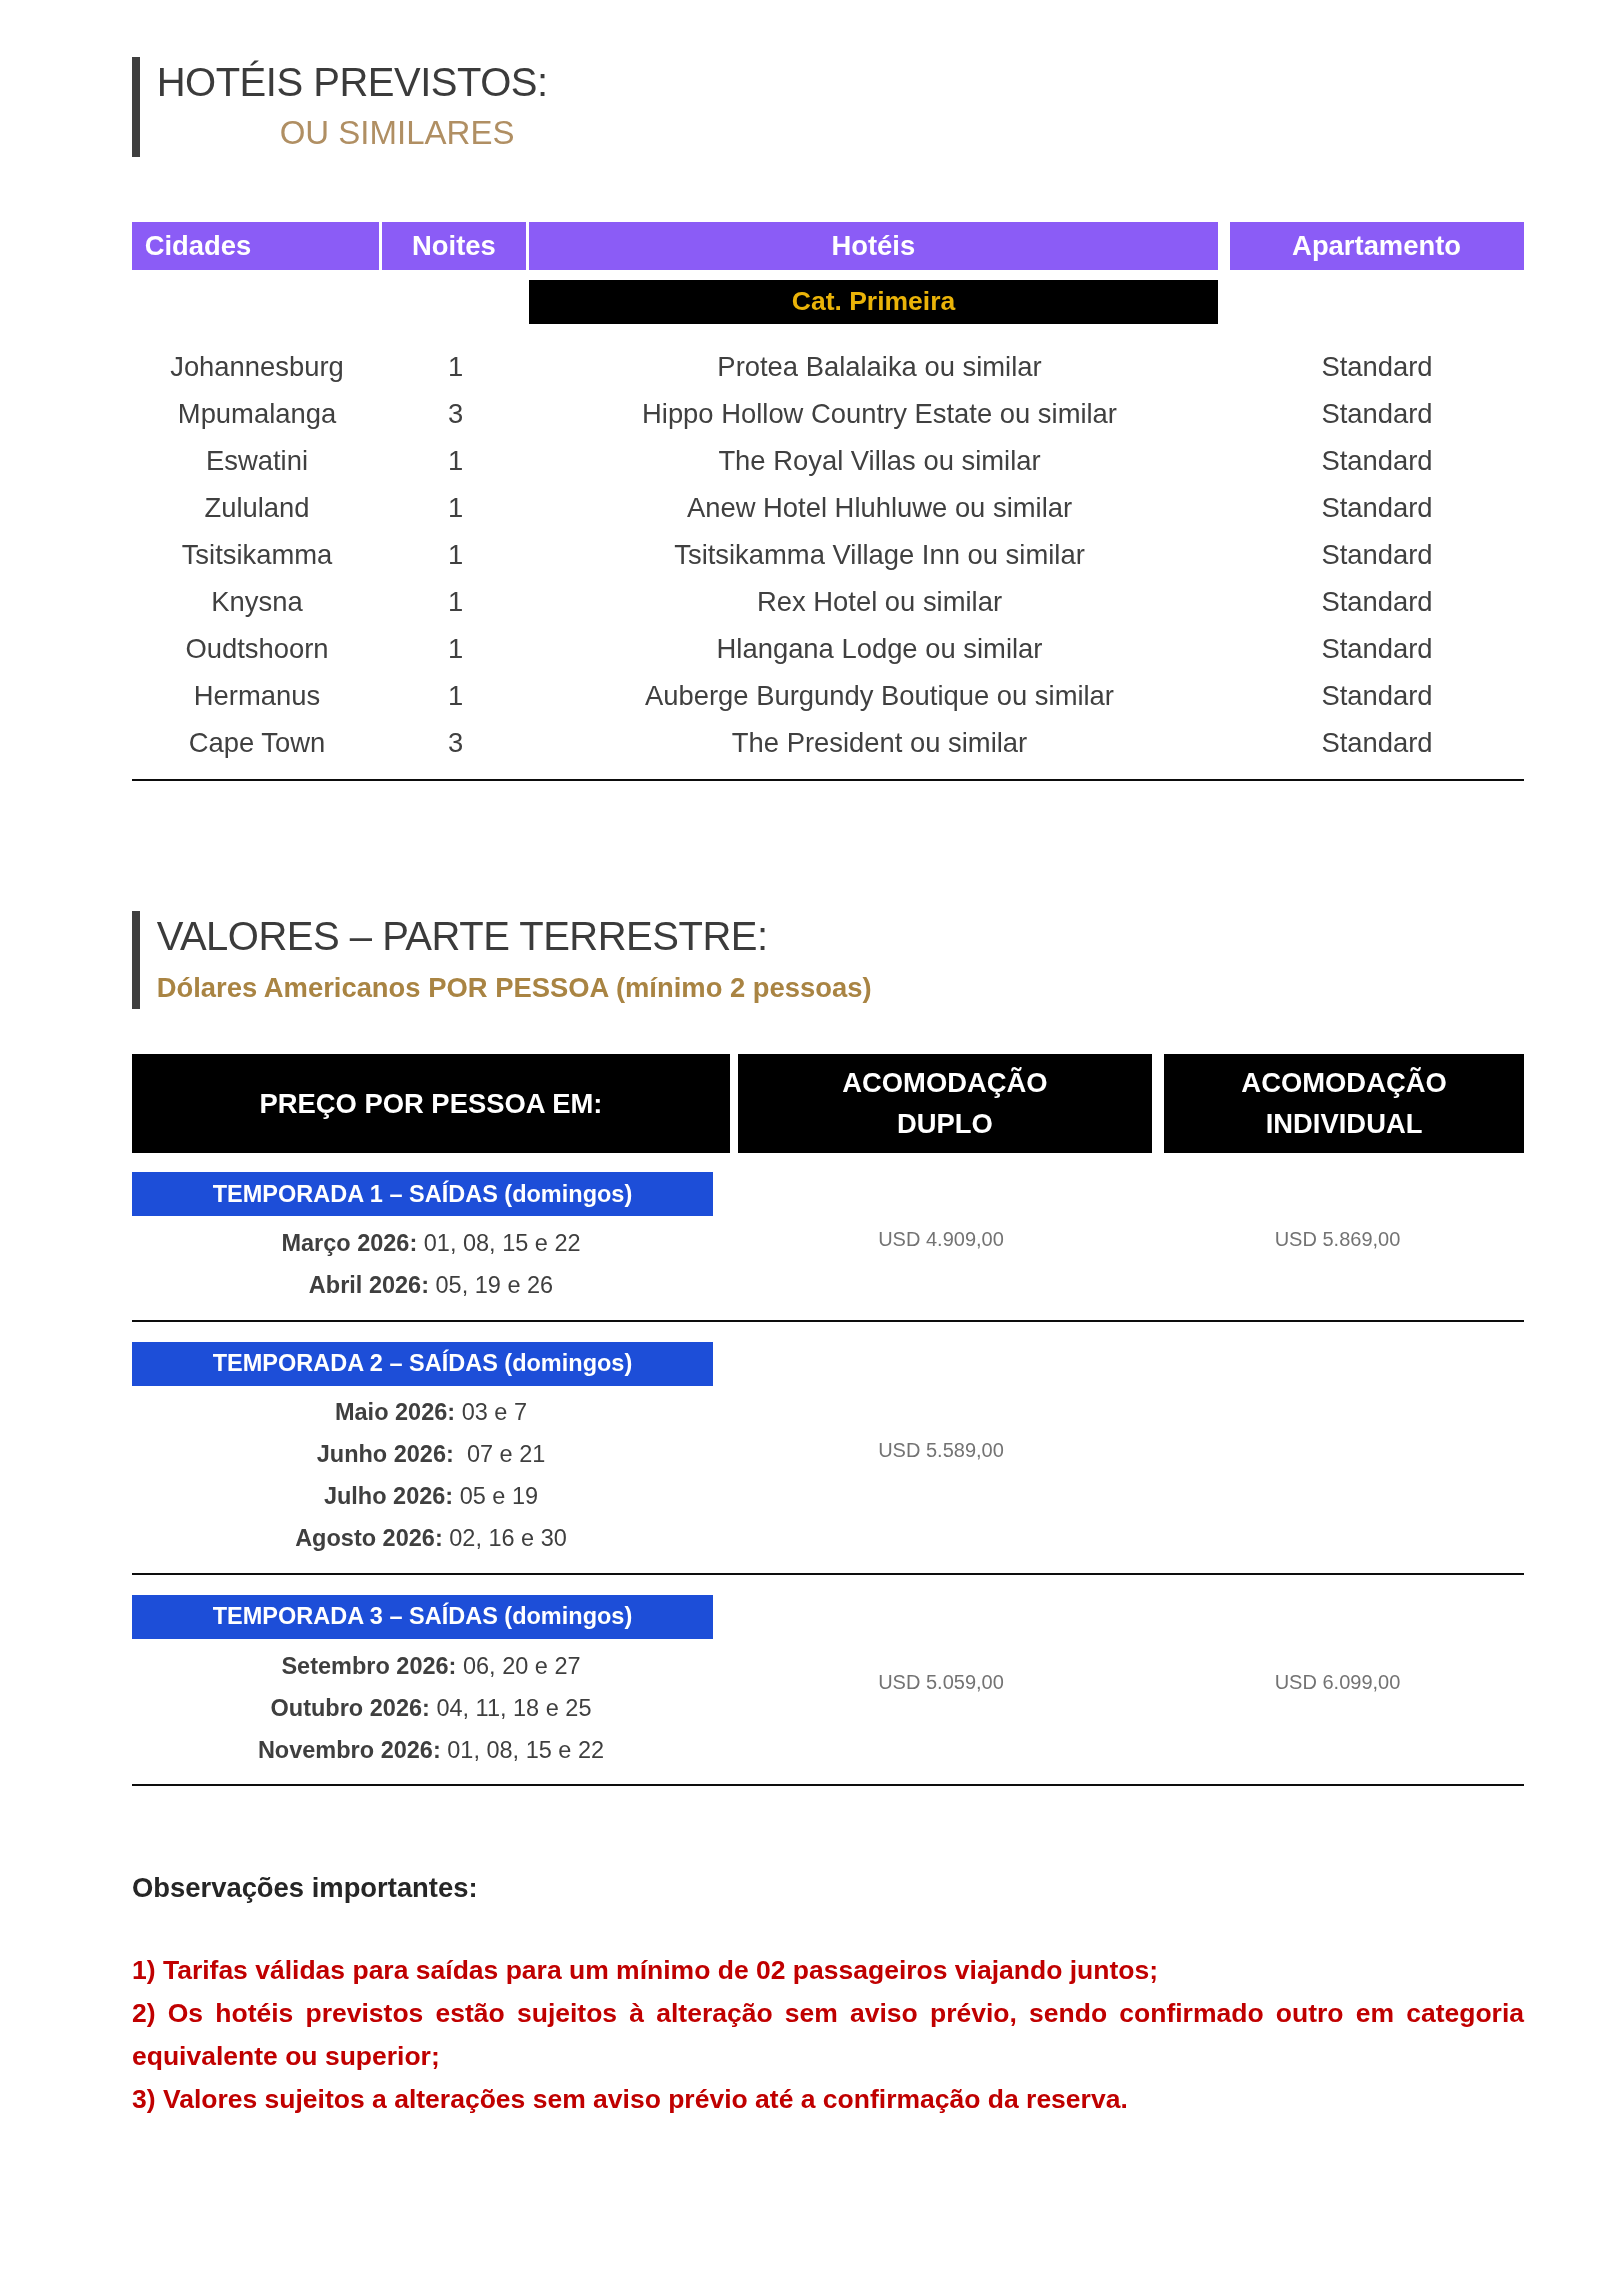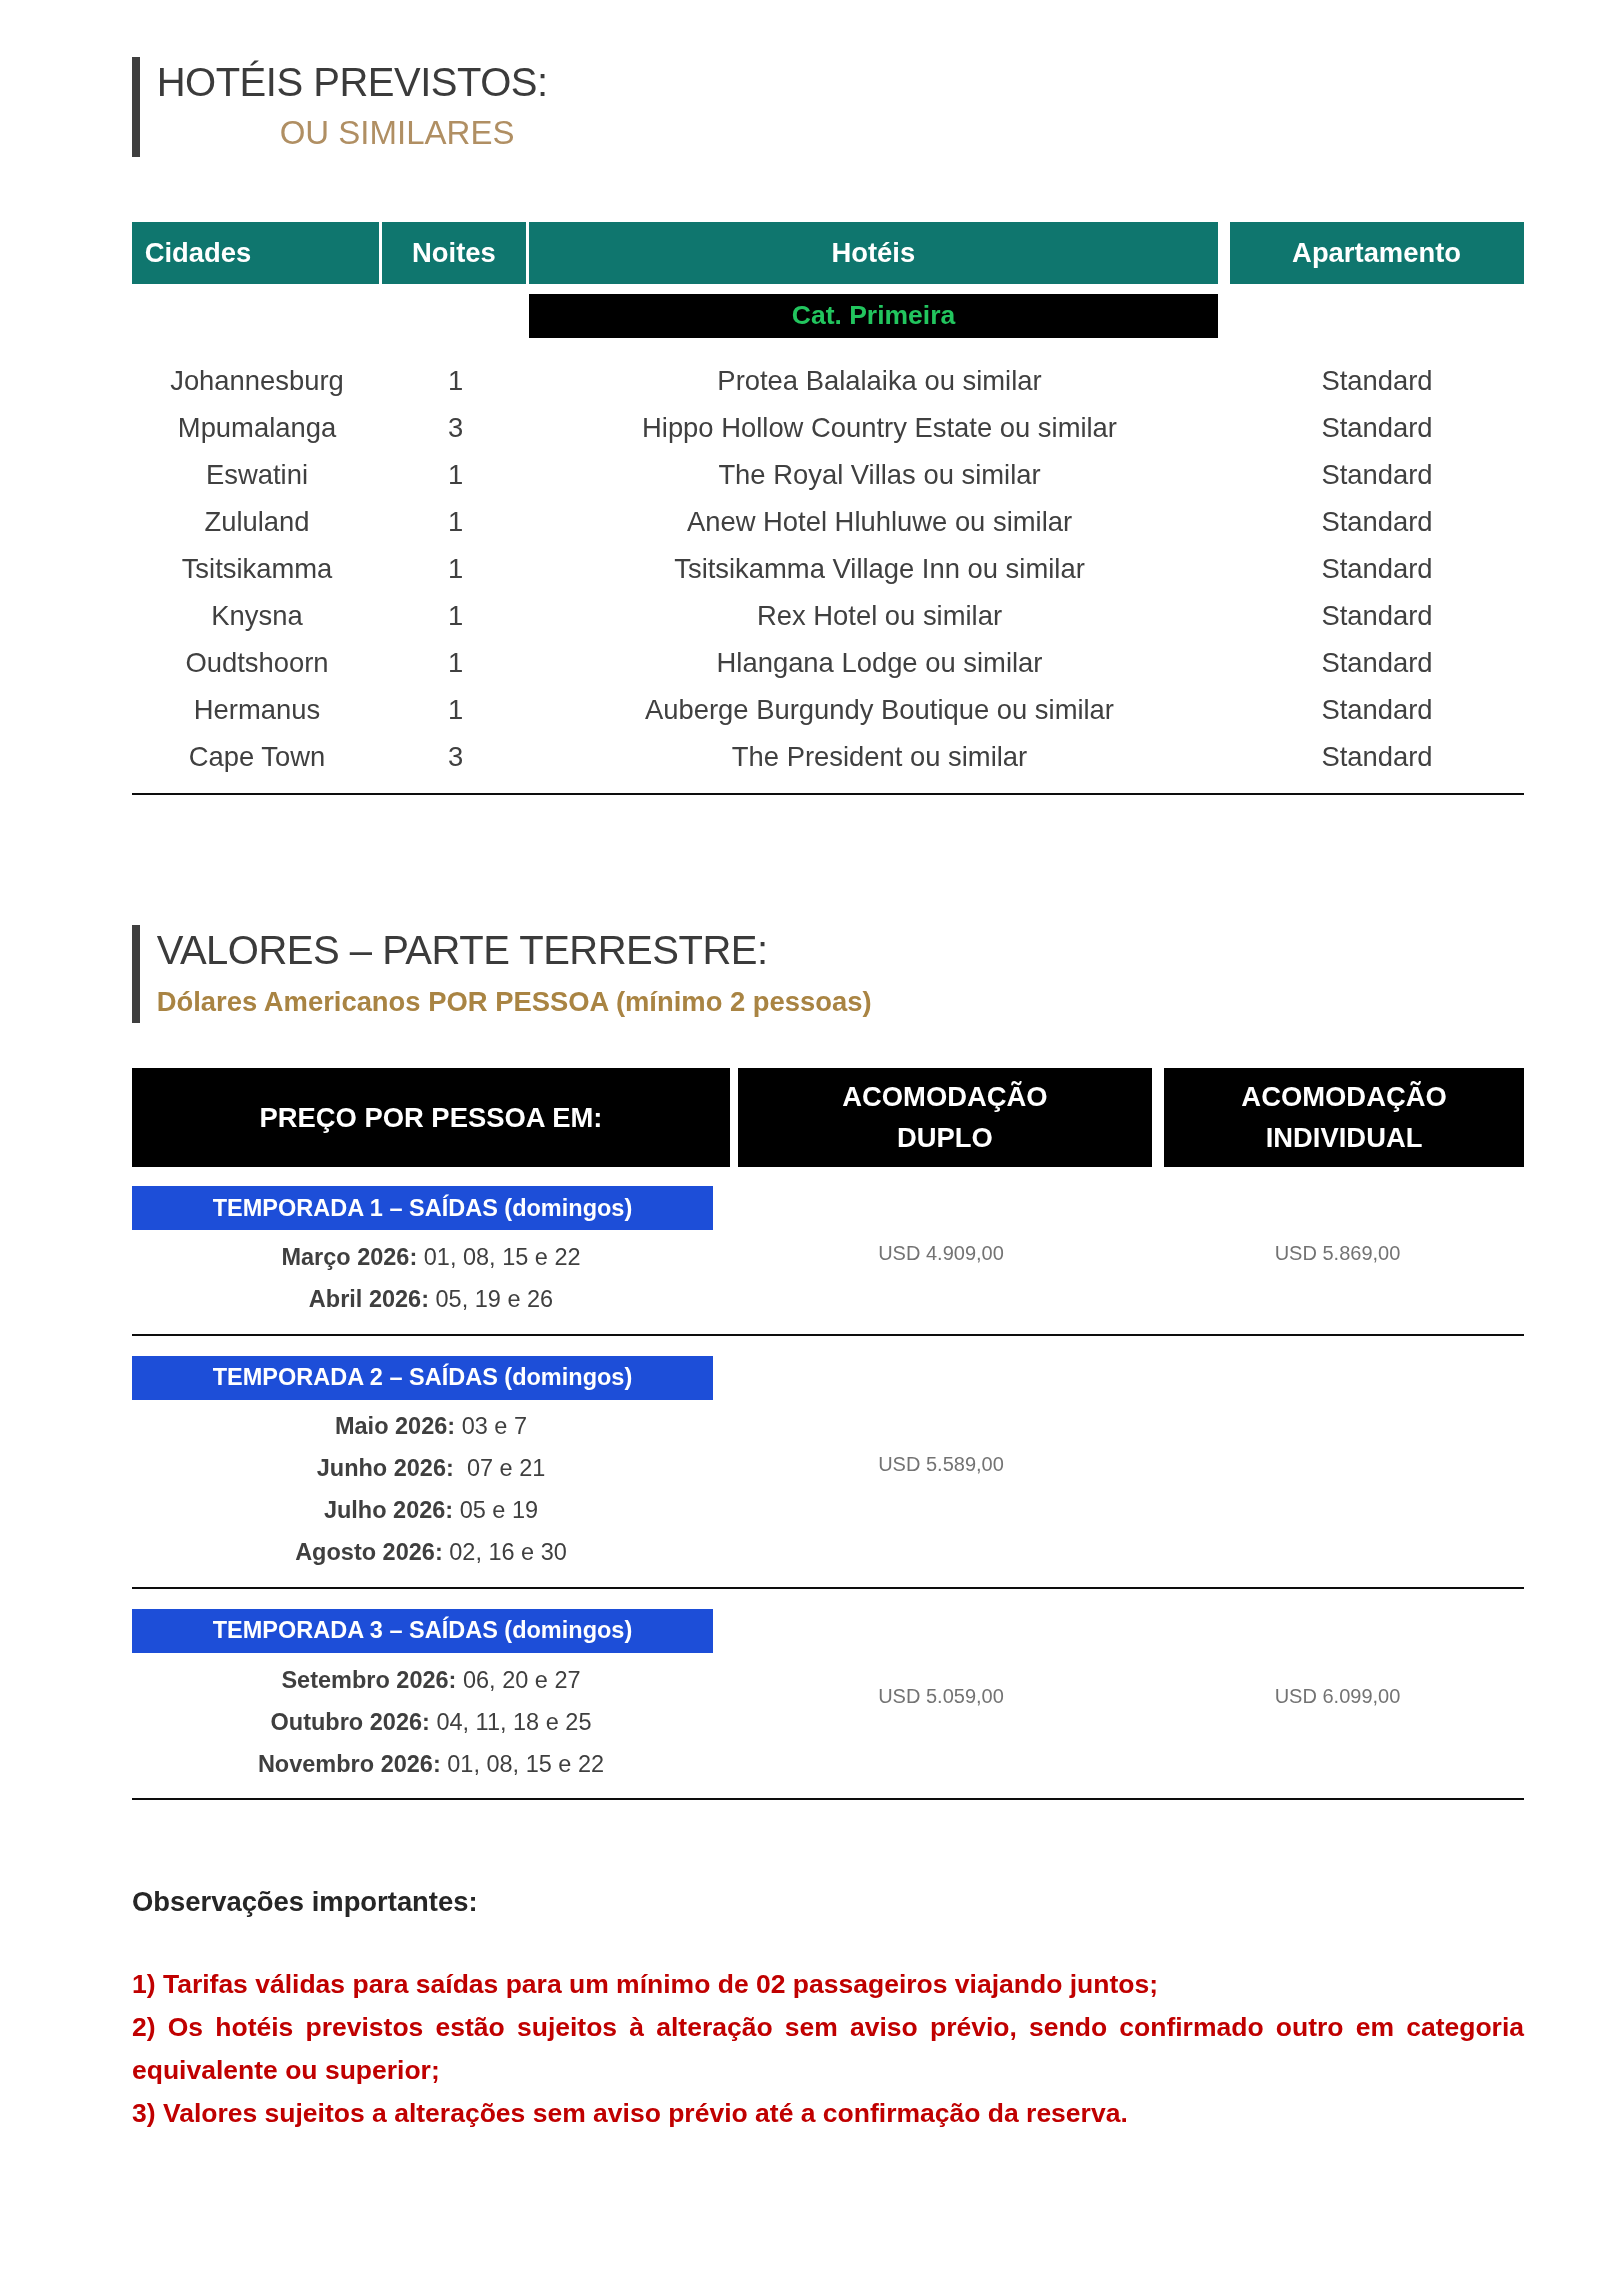--- a/index.html
+++ b/index.html
@@ -42,32 +42,32 @@
     margin-top:13.7px;
     line-height:1.1;
   }
   .head1 { margin-top:57px; }
   .head2 { margin-top:130px; }
 
   
   .t1 { margin-top:65px; }
   .t1-head { display:flex; }
   .t1-head .hcell {
-    background:#0f766e; color:#fff;
+    background:#8b5cf6; color:#fff;
     font-weight:700; font-size:27.4px;
-    height:62px; display:flex; align-items:center; justify-content:center;
+    height:48px; display:flex; align-items:center; justify-content:center;
   }
   .t1-head .c1 { width:247px; margin-right:2.9px; justify-content:flex-start; padding-left:12.7px; }
   .t1-head .c2 { width:144px; margin-right:2.9px; }
   .t1-head .c3 { width:689px; }
   .t1-head .c4 { width:294px; margin-left:11.8px; }
 
   .t1-cat {
     margin-top:9.8px; margin-left:397px; width:689px; height:44px;
-    background:#000; color:#22c55e; font-weight:700; font-size:26.5px;
+    background:#000; color:#eab308; font-weight:700; font-size:26.5px;
     display:flex; align-items:center; justify-content:center;
   }
   .t1-body { margin-top:19.6px; }
   .t1-row {
     display:grid;
     grid-template-columns:250px 147px 701px 294px;
     height:47px; align-items:center;
     font-size:27.4px; color:#404040;
     text-align:center;
   }

